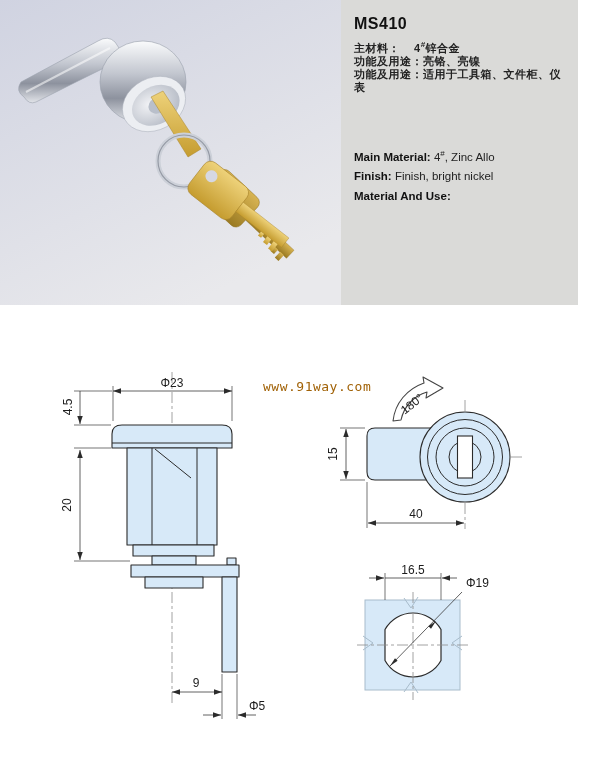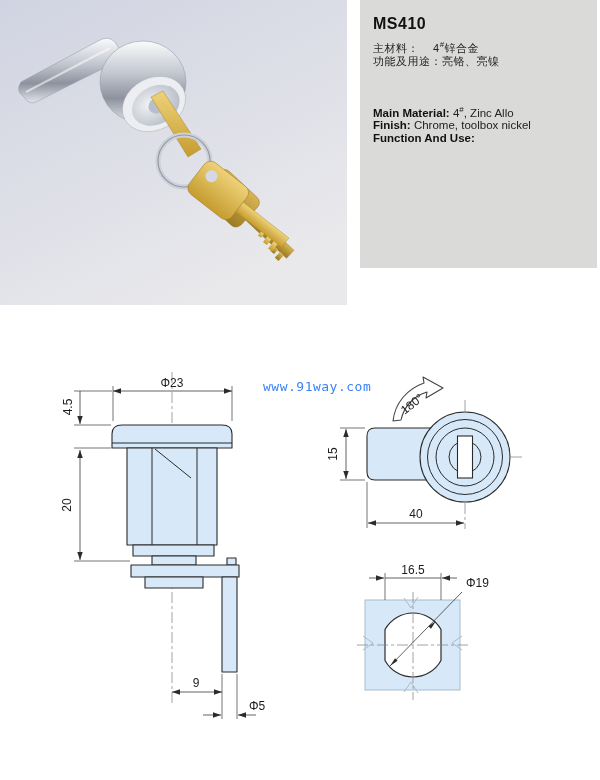--- a/index.html
+++ b/index.html
@@ -1,30 +1,30 @@
 <!DOCTYPE html>
 <html><head>
 <meta charset="utf-8">
 <style>
   html,body{margin:0;padding:0;background:#fff;}
   .page{position:relative;width:600px;height:780px;background:#ffffff;overflow:hidden;
         font-family:"Liberation Sans",sans-serif;}
   .photo-panel{position:absolute;left:0;top:0;width:347px;height:305px;}
-  .spec-panel{position:absolute;left:360px;top:0;width:237px;height:268px;
+  .spec-panel{position:absolute;left:341px;top:0;width:237px;height:305px;
         background:#dadad8;box-sizing:border-box;padding:15px 10px 0 13px;color:#1f1f1f;}
   .model-title{font-size:16px;font-weight:bold;letter-spacing:.5px;color:#111;}
-  .cn-spec{margin-top:5px;font-size:11px;font-weight:normal;line-height:13px;letter-spacing:.5px;color:#222;}
+  .cn-spec{margin-top:5px;font-size:11px;font-weight:bold;line-height:13px;letter-spacing:.5px;color:#222;}
   .cn-gap{margin-left:14px;}
   sup{font-size:8px;}
-  .en-spec{margin-top:35px;font-size:11.5px;line-height:13px;color:#222;}
+  .en-spec{margin-top:50px;font-size:11.5px;line-height:20px;color:#222;}
   .en-spec b{color:#111;}
   .en-par{margin:0;text-align:justify;width:213px;}
   .watermark{position:absolute;left:263px;top:379px;z-index:5;
         font-family:"DejaVu Sans Mono","Liberation Mono",monospace;
-        font-size:13px;letter-spacing:.5px;color:#3b82f6;}
+        font-size:13px;letter-spacing:.5px;color:#a16207;}
   .drawing{position:absolute;left:0;top:305px;}
   .dim-text{font-family:"Liberation Sans",sans-serif;font-size:12px;fill:#1c1c1c;}
   .part{fill:#d7e9f8;stroke:#2b2b2b;stroke-width:1.1;stroke-linejoin:round;}
   .pline{fill:none;stroke:#2b2b2b;stroke-width:1;}
   .dim{stroke:#3a3a3a;stroke-width:.8;fill:none;}
   .ext{stroke:#3a3a3a;stroke-width:.7;fill:none;}
   .cl{stroke:#8a8a8a;stroke-width:.8;fill:none;stroke-dasharray:11 3 3 3;}
   .panelbox{fill:#d7e9f8;stroke:#a8bccb;stroke-width:1;}
   .brk{fill:none;stroke:#a8bccb;stroke-width:1;}
 </style>
@@ -93,25 +93,26 @@
         <rect x="74" y="6" width="5" height="9" fill="url(#brassG)"></rect>
       </g>
     </svg>
   </div>
 
   <div class="spec-panel">
     <div class="model-title">MS410</div>
     <div class="cn-spec">
       <div><span>主材料：</span><span class="cn-gap">4</span><sup>#</sup><span>锌合金</span></div>
       <div>功能及用途：亮铬、亮镍</div>
+      <div>功能及用途：适用于工具箱、文件柜、仪表</div>
     </div>
     <div class="en-spec">
       <div><b>Main Material:</b><span> 4</span><sup>#</sup><span>, Zinc Allo</span></div>
-      <div><b>Finish:</b><span> Chrome, toolbox nickel</span></div>
-      <div><b>Function And Use:</b></div>
+      <div><b>Finish:</b><span> Finish, bright nickel</span></div>
+      <div><b>Material And Use:</b></div>
     </div>
   </div>
 
   <div class="watermark">www.91way.com</div>
 
   <svg class="drawing" width="600" height="475" viewBox="0 305 600 475">
     <defs>
       <marker id="ah" orient="auto-start-reverse" markerWidth="11" markerHeight="8" refX="10" refY="4">
         <path d="M0,0.6 L10,4 L0,7.4 Z" fill="#2b2b2b"></path>
       </marker>

